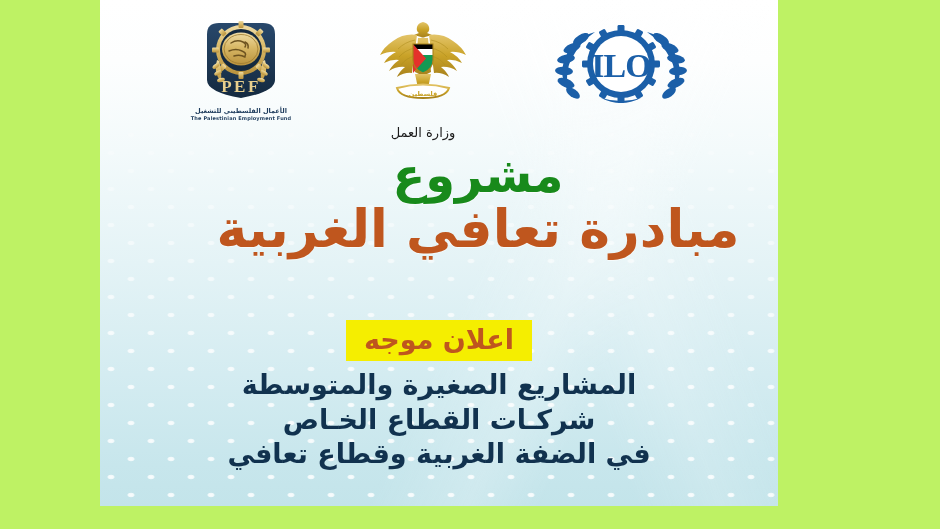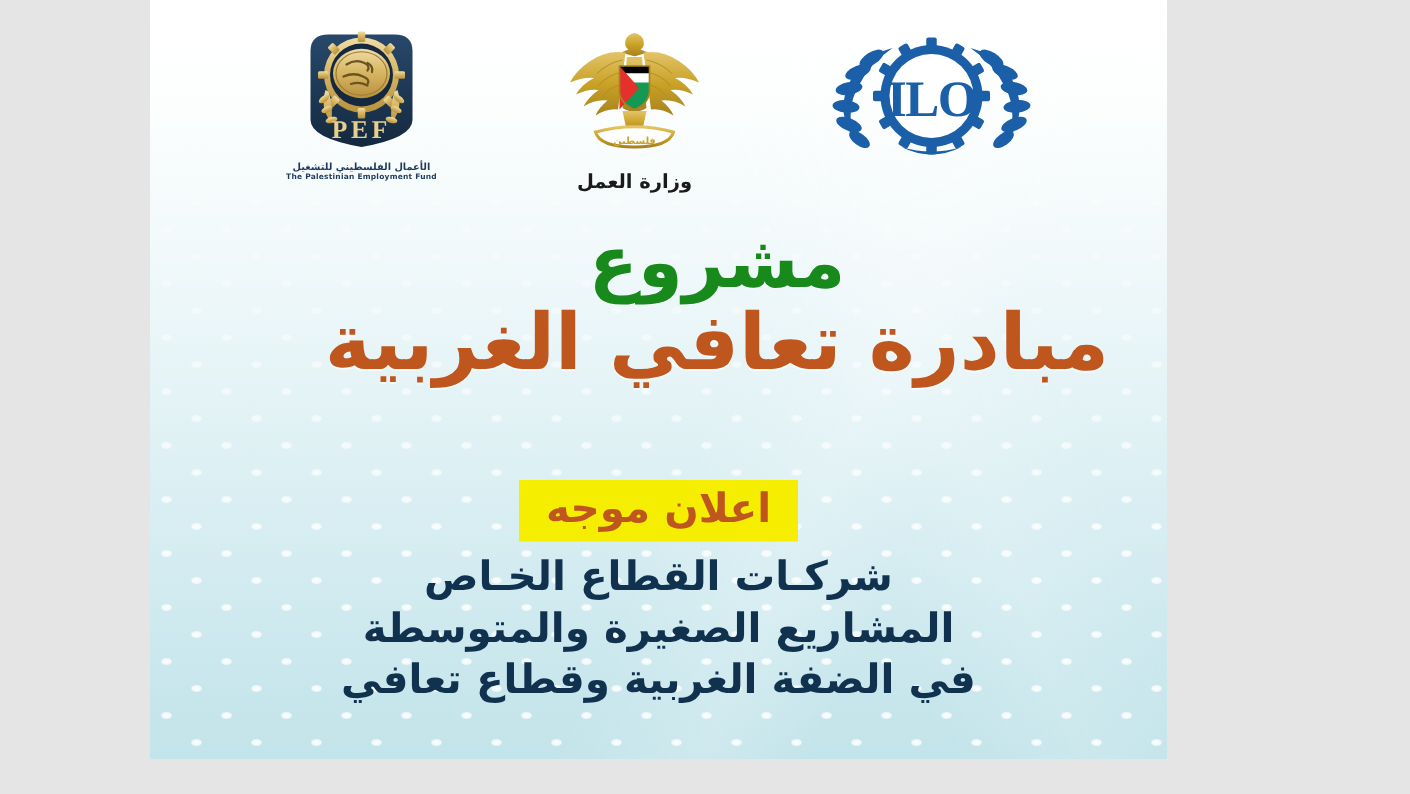--- a/index.html
+++ b/index.html
@@ -5,21 +5,21 @@
 <style>
   html, body {
     margin: 0;
     padding: 0;
     background: #ffffff;
   }
   #poster {
     position: relative;
     width: 940px;
     height: 529px;
-    background: #e5e5e5;
+    background: #bef264;
     overflow: hidden;
     font-family: "DejaVu Sans", "Liberation Sans", sans-serif;
   }
 
   
   #canvas {
     position: absolute;
     left: 100px;
     top: 0px;
     width: 678px;
@@ -93,22 +93,22 @@
     letter-spacing: 0.15px;
     line-height: 1.2;
     direction: ltr;
   }
 
   
   .ministry-wrap { width: 118px; }
   .ministry-caption {
     font-size: 13px;
     color: #1a1a1a;
-    font-weight: 700;
-    margin-top: 4px;
+    font-weight: 400;
+    margin-top: 15px;
     direction: rtl;
   }
 
   
   .ilo-wrap { width: 150px; }
 
   
   #headline {
     position: absolute;
     left: 100px;
@@ -348,18 +348,18 @@
   <div id="headline">
     <div id="title-line1">مشروع</div>
     <div id="title-line2">مبادرة تعافي الغربية</div>
   </div>
 
   <div id="badge-row">
     <span id="badge">اعلان موجه</span>
   </div>
 
   <div id="audience">
+    <span class="ln">المشاريع الصغيرة والمتوسطة</span>
     <span class="ln">شركـات القطاع الخـاص</span>
-    <span class="ln">المشاريع الصغيرة والمتوسطة</span>
     <span class="ln">في الضفة الغربية وقطاع تعافي</span>
   </div>
 
 </div>
 
 </body></html>

